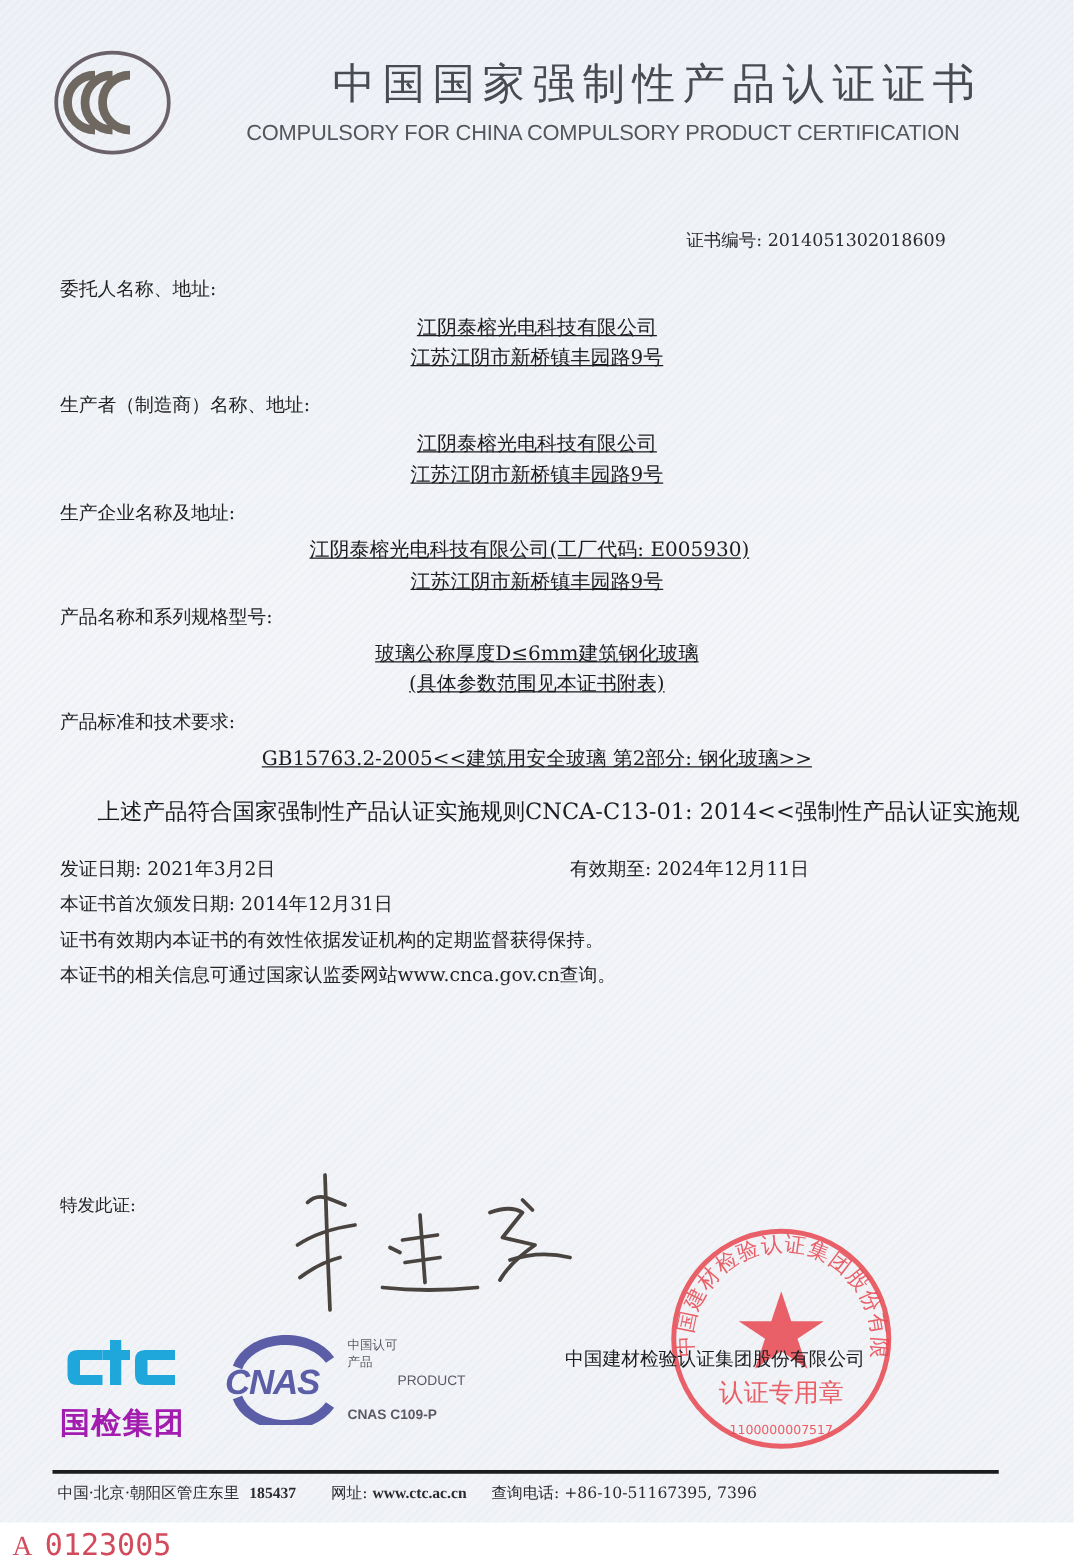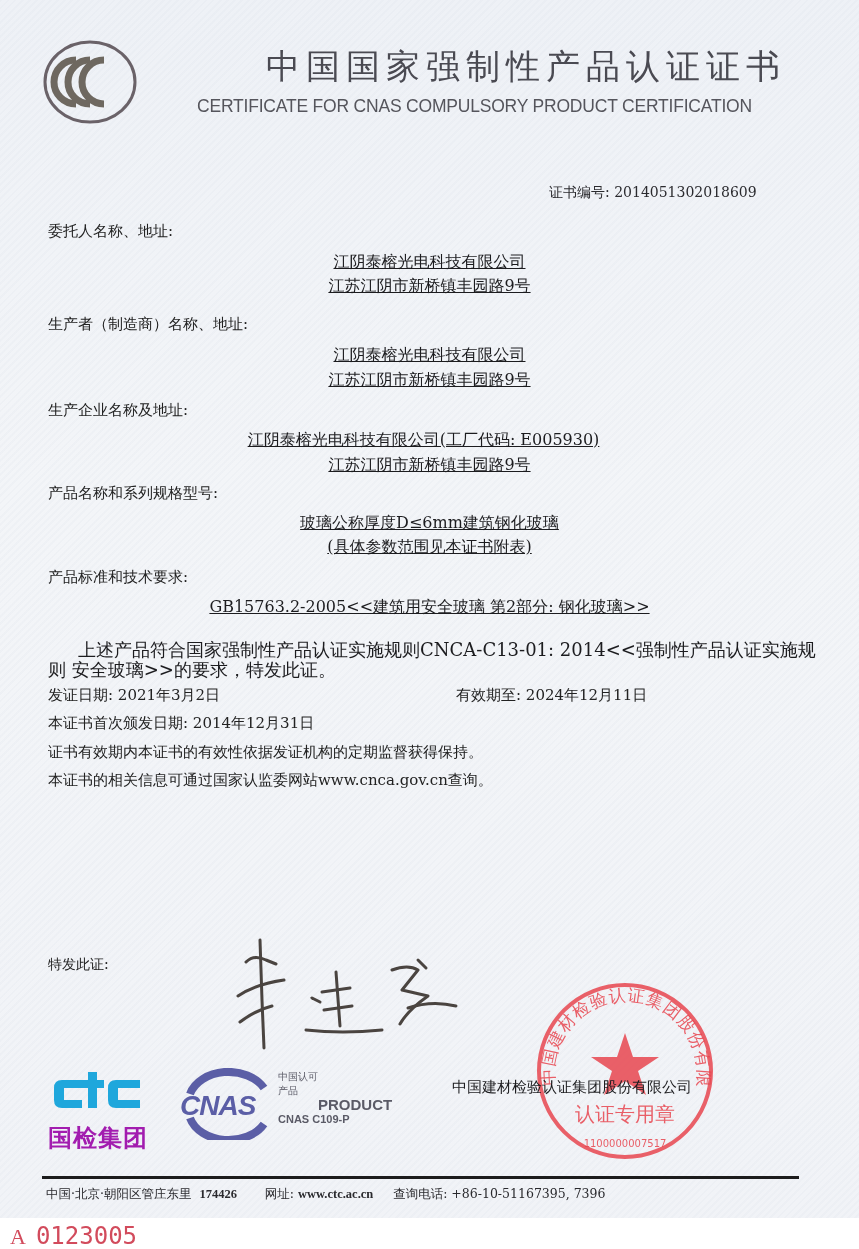--- a/index.html
+++ b/index.html
@@ -49,21 +49,21 @@
 <svg class="abs ccc-logo" viewBox="0 0 96 88">
   <ellipse cx="48" cy="44" rx="45" ry="40" fill="none" stroke="#6a6268" stroke-width="3"></ellipse>
   <g fill="none" stroke="#6e6860" stroke-width="7">
     <path d="M34 22 A22 22 0 0 0 34 66"></path>
     <path d="M48 22 A22 22 0 0 0 48 66"></path>
     <path d="M62 22 A22 22 0 0 0 62 66"></path>
   </g>
 </svg>
 
 <div class="abs title-cn">中国国家强制性产品认证证书</div>
-<div class="abs title-en">CERTIFICATE FOR CNAS COMPULSORY PRODUCT CERTIFICATION</div>
+<div class="abs title-en">COMPULSORY FOR CHINA COMPULSORY PRODUCT CERTIFICATION</div>
 
 <div class="abs cert-no">
   <span>证书编号:</span>
   <span>2014051302018609</span>
 </div>
 
 <div class="abs label" style="top:222px">委托人名称、地址:</div>
 <div class="abs center-line" style="top:252px">江阴泰榕光电科技有限公司</div>
 <div class="abs center-line" style="top:276px">江苏江阴市新桥镇丰园路9号</div>
 
@@ -77,21 +77,20 @@
 
 <div class="abs label" style="top:484px">产品名称和系列规格型号:</div>
 <div class="abs center-line" style="top:513px">玻璃公称厚度D≤6mm建筑钢化玻璃</div>
 <div class="abs center-line" style="top:537px">(具体参数范围见本证书附表)</div>
 
 <div class="abs label" style="top:568px">产品标准和技术要求:</div>
 <div class="abs center-line" style="top:597px">GB15763.2-2005&lt;&lt;建筑用安全玻璃 第2部分: 钢化玻璃&gt;&gt;</div>
 
 <div class="abs para" style="top:640px; text-indent:30px">
   <span>上述产品符合国家强制性产品认证实施规则CNCA-C13-01: 2014&lt;&lt;强制性产品认证实施规</span><br>
-  <span>则 安全玻璃&gt;&gt;的要求，特发此证。</span>
 </div>
 
 <div class="abs label" style="top:686px">
   <span>发证日期:</span>
   <span>2021年3月2日</span>
 </div>
 <div class="abs label" style="top:686px; left:456px">
   <span>有效期至:</span>
   <span>2024年12月11日</span>
 </div>
@@ -135,38 +134,38 @@
 
 <div class="abs cnas-logo">
   <svg width="100" height="72" viewBox="0 0 100 72" style="position:absolute; left:0; top:0">
     <path d="M14 26 A40 30 0 0 1 88 20" fill="none" stroke="#5b5ea6" stroke-width="8"></path>
     <path d="M14 50 A40 30 0 0 0 88 56" fill="none" stroke="#5b5ea6" stroke-width="8"></path>
   </svg>
   <div style="position:absolute; left:4px; top:22px; font-family:'Liberation Sans',sans-serif; font-weight:bold; font-style:italic; font-size:28px; color:#5b5ea6; letter-spacing:-1px;">CNAS</div>
   <div style="position:absolute; left:102px; top:2px; font-size:10px; line-height:14px; color:#5a5a66;">
     <div style="font-family:'DejaVu Serif',serif;">中国认可</div>
     <div style="font-family:Liberation Sans, sans-serif;">产品</div>
-    <div style="font-family:'Liberation Sans',sans-serif; font-weight:bold; font-size:15px;padding-left:40px;">PRODUCT</div>
-    <div style="font-family:'Liberation Sans',sans-serif; font-weight:bold; font-size:11px;">CNAS C109-P</div>
+    <div style="font-family:'Liberation Sans',sans-serif; font-weight:normal; font-size:11px;padding-left:40px;">PRODUCT</div>
+    <div style="font-family:'Liberation Sans',sans-serif; font-weight:bold; font-size:11px;margin-top:13px;">CNAS C109-P</div>
   </div>
 </div>
 
 <svg class="abs seal" viewBox="0 0 200 190">
   <defs>
     <path id="sealArc" d="M30 110 A72 72 0 1 1 172 110"></path>
   </defs>
   <circle cx="100" cy="96" r="86" fill="none" stroke="#e8454f" stroke-width="4" opacity="0.85"></circle>
   <text font-family="DejaVu Sans, sans-serif" font-size="17" fill="#e8454f" opacity="0.85" letter-spacing="1">
     <textPath href="#sealArc">中国建材检验认证集团股份有限公司</textPath>
   </text>
   <polygon points="100,58 108,82 134,82 113,96 121,120 100,106 79,120 87,96 66,82 92,82" fill="#e8454f" opacity="0.85"></polygon>
   <text x="100" y="146" text-anchor="middle" font-family="DejaVu Sans, sans-serif" font-size="20" fill="#e8454f" opacity="0.85">认证专用章</text>
   <text x="100" y="172" text-anchor="middle" font-family="DejaVu Sans, sans-serif" font-size="10" fill="#e8454f" opacity="0.85">1100000007517</text>
 </svg>
 
 <div class="abs issuer">中国建材检验认证集团股份有限公司</div>
 
 <div class="abs footer-rule"></div>
-<div class="abs footer"><span>中国·北京·朝阳区管庄东里</span>  <b>174426</b>       <span>网址:</span> <b>www.ctc.ac.cn</b>     <span>查询电话:</span> <span>+86-10-51167395, 7396</span></div>
+<div class="abs footer"><span>中国·北京·朝阳区管庄东里</span>  <b>185437</b>       <span>网址:</span> <b>www.ctc.ac.cn</b>     <span>查询电话:</span> <span>+86-10-51167395, 7396</span></div>
 
 <div class="abs serial">
   <span class="prefix">A</span><span>0123005</span>
 </div>
 
 </body></html>

